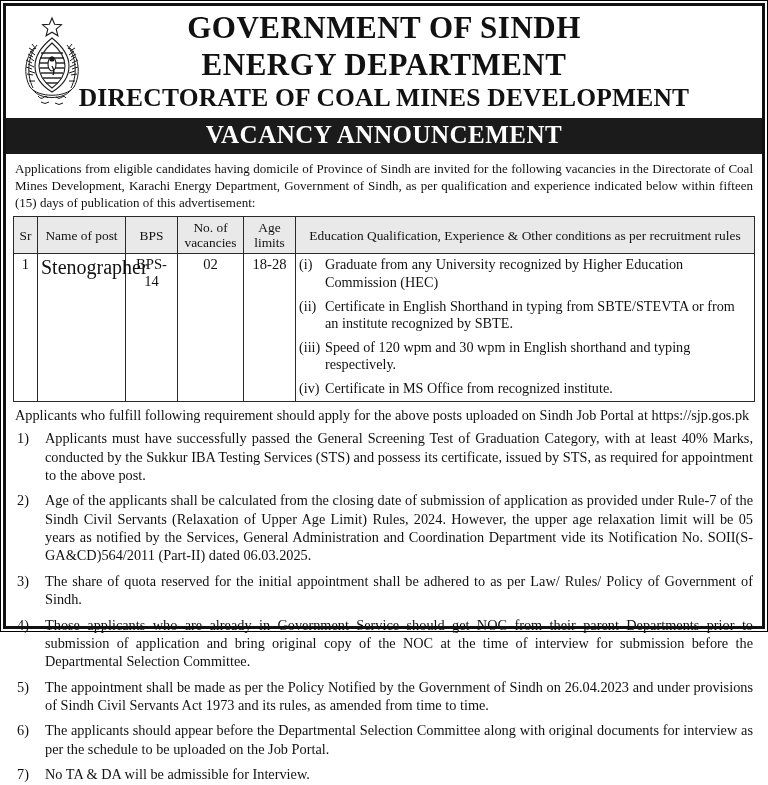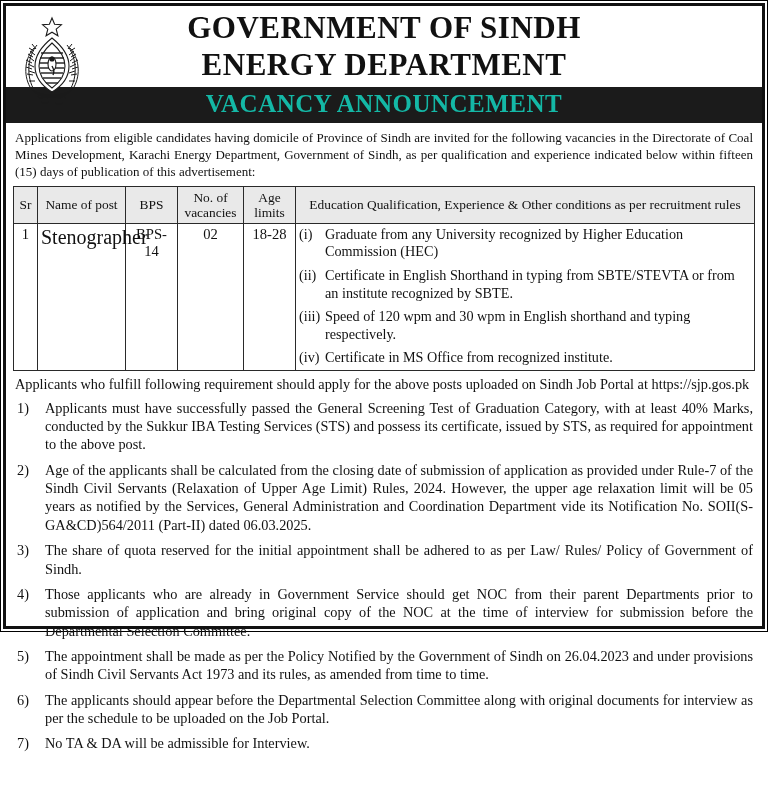--- a/index.html
+++ b/index.html
@@ -56,21 +56,21 @@
     font-size: 25.5px;
     line-height: 1.2;
     letter-spacing: 0.2px;
     white-space: nowrap;
     transform: scaleX(1.0);
   }
 
   
   .banner {
     background: #1b1b1b;
-    color: #14b8a6;
+    color: #ffffff;
     text-align: center;
     font-weight: 700;
     font-size: 25px;
     letter-spacing: 0.5px;
     padding: 3px 0 5px 0;
     margin-top: 2px;
     flex: 0 0 auto;
   }
 
   
@@ -198,20 +198,21 @@
           <path d="M22 84 q3 4 6 1 q2 -2 4 1"></path>
           <path d="M40 85 q3 3 6 0 q2 -2 4 1"></path>
           <path d="M25 90 q4 3 8 0"></path>
           <path d="M39 91 q4 3 8 0"></path>
         </g>
       </svg>
     </div>
     <div class="title-stack">
       <div class="title-l1">GOVERNMENT OF SINDH</div>
       <div class="title-l2">ENERGY DEPARTMENT</div>
+      <div class="title-l3">DIRECTORATE OF COAL MINES DEVELOPMENT</div>
     </div>
   </div>
 
   <div class="banner">VACANCY ANNOUNCEMENT</div>
 
   <div class="body-wrap">
 
     <div class="intro">Applications from eligible candidates having domicile of Province of Sindh are invited for the following vacancies in the Directorate of Coal Mines Development, Karachi Energy Department, Government of Sindh, as per qualification and experience indicated below within fifteen (15) days of publication of this advertisement:</div>
 
     <table class="vac">

